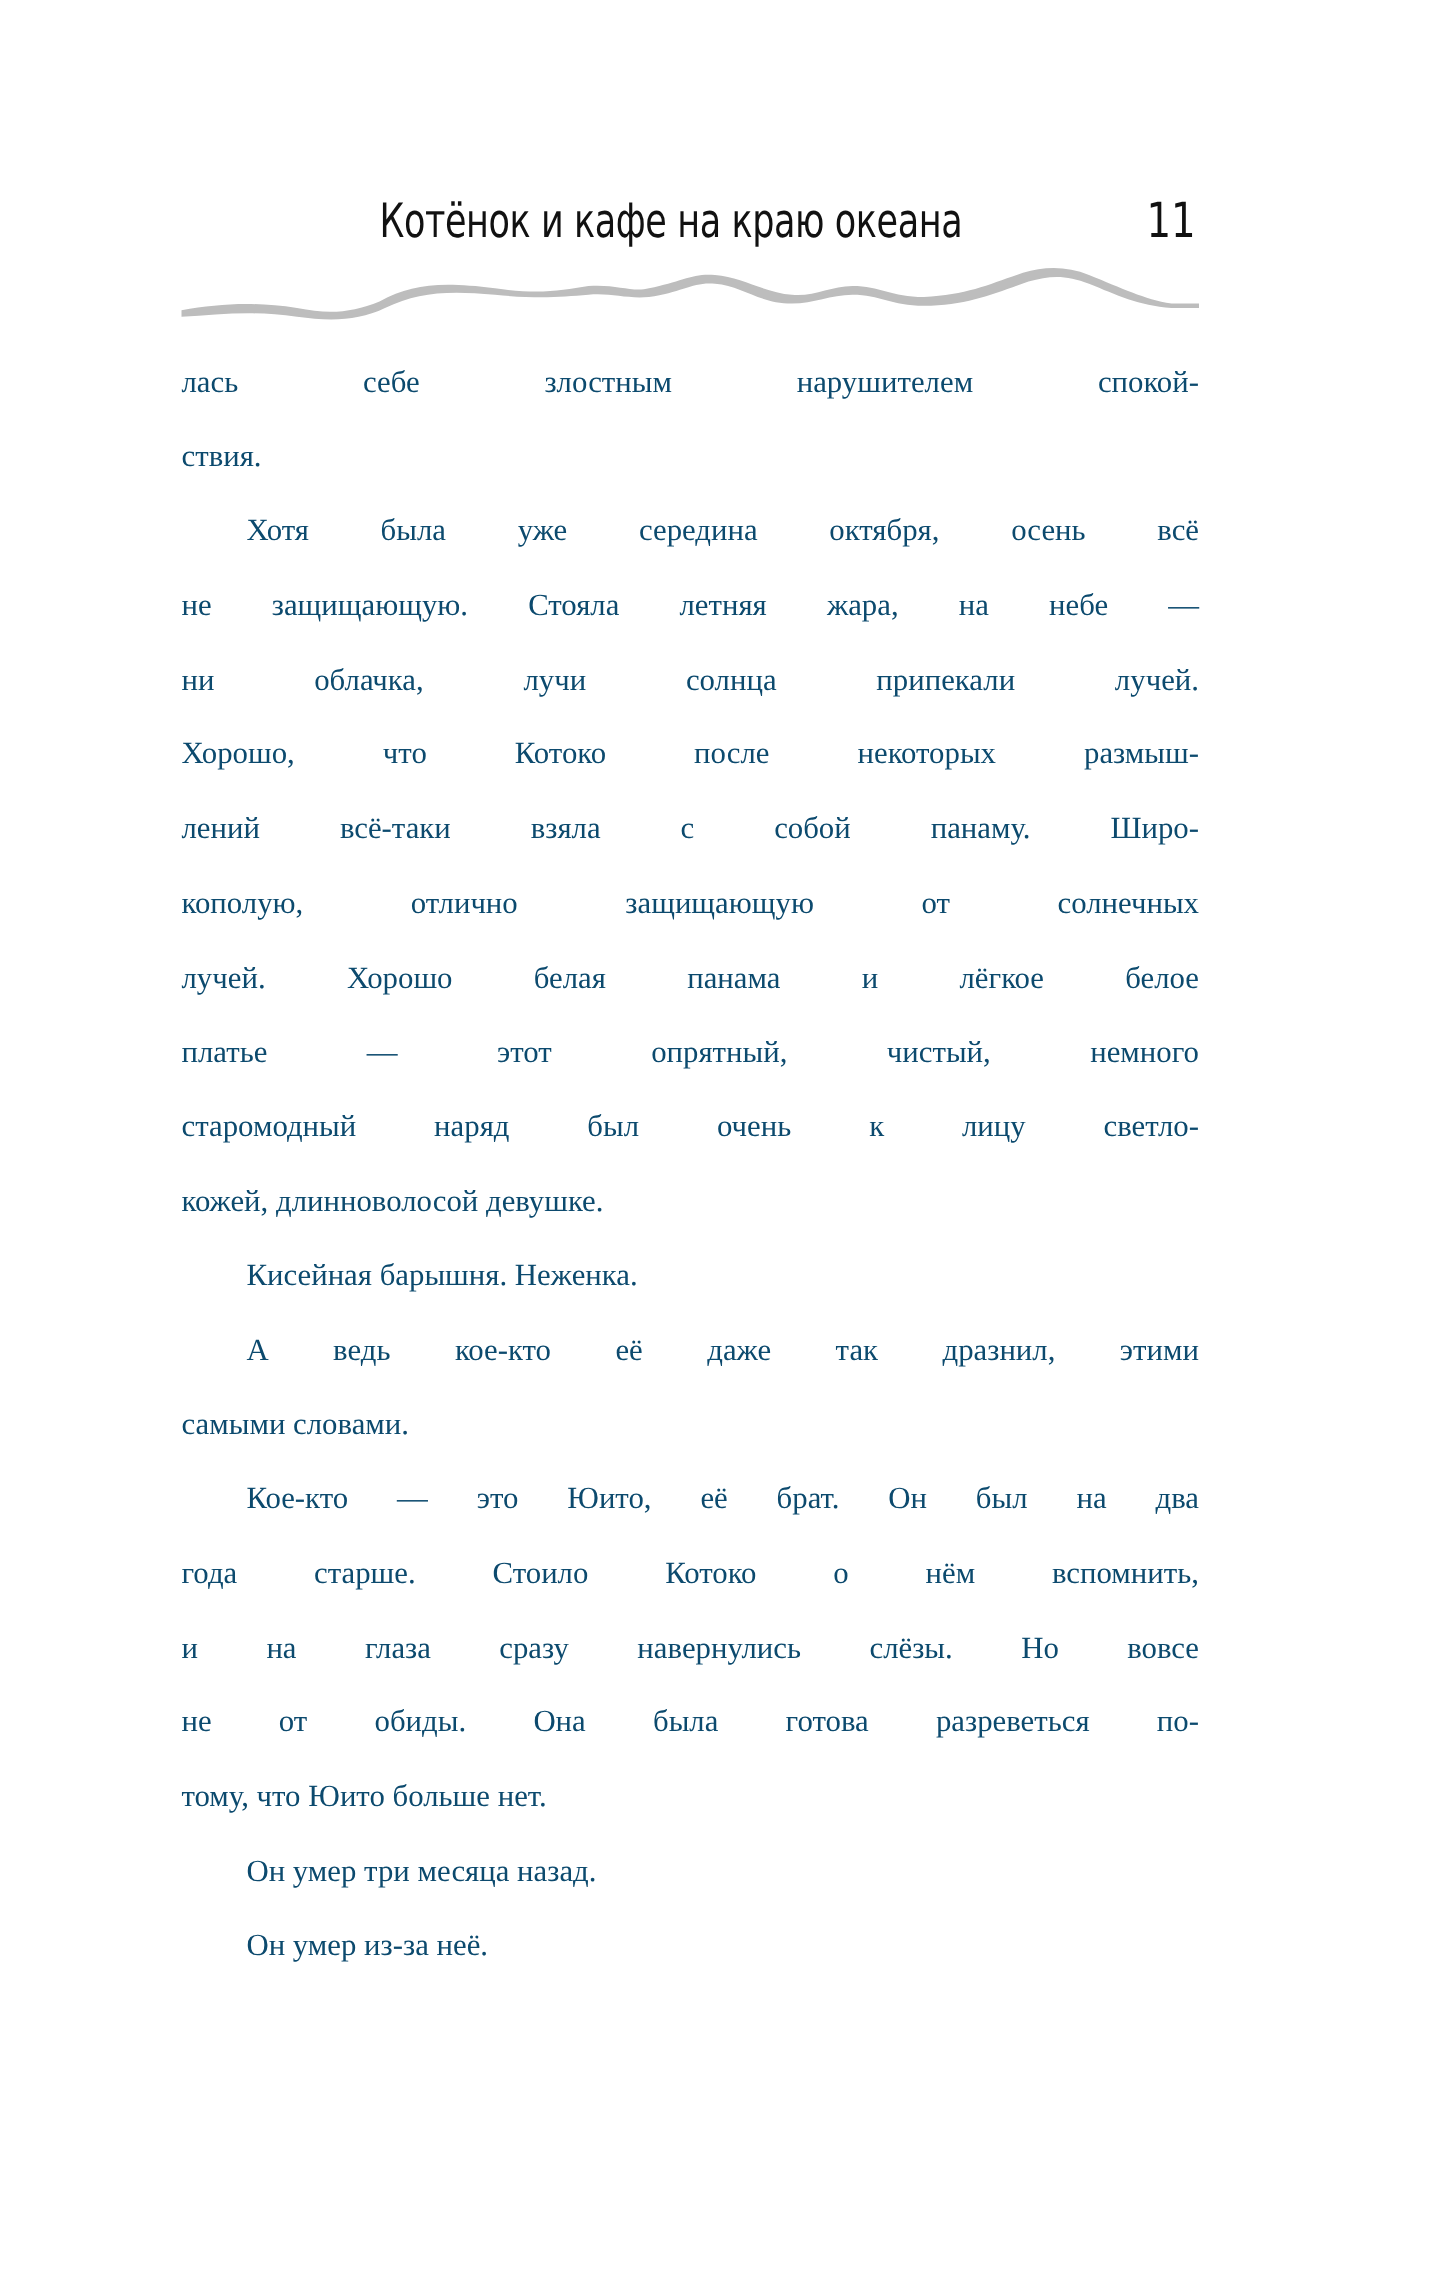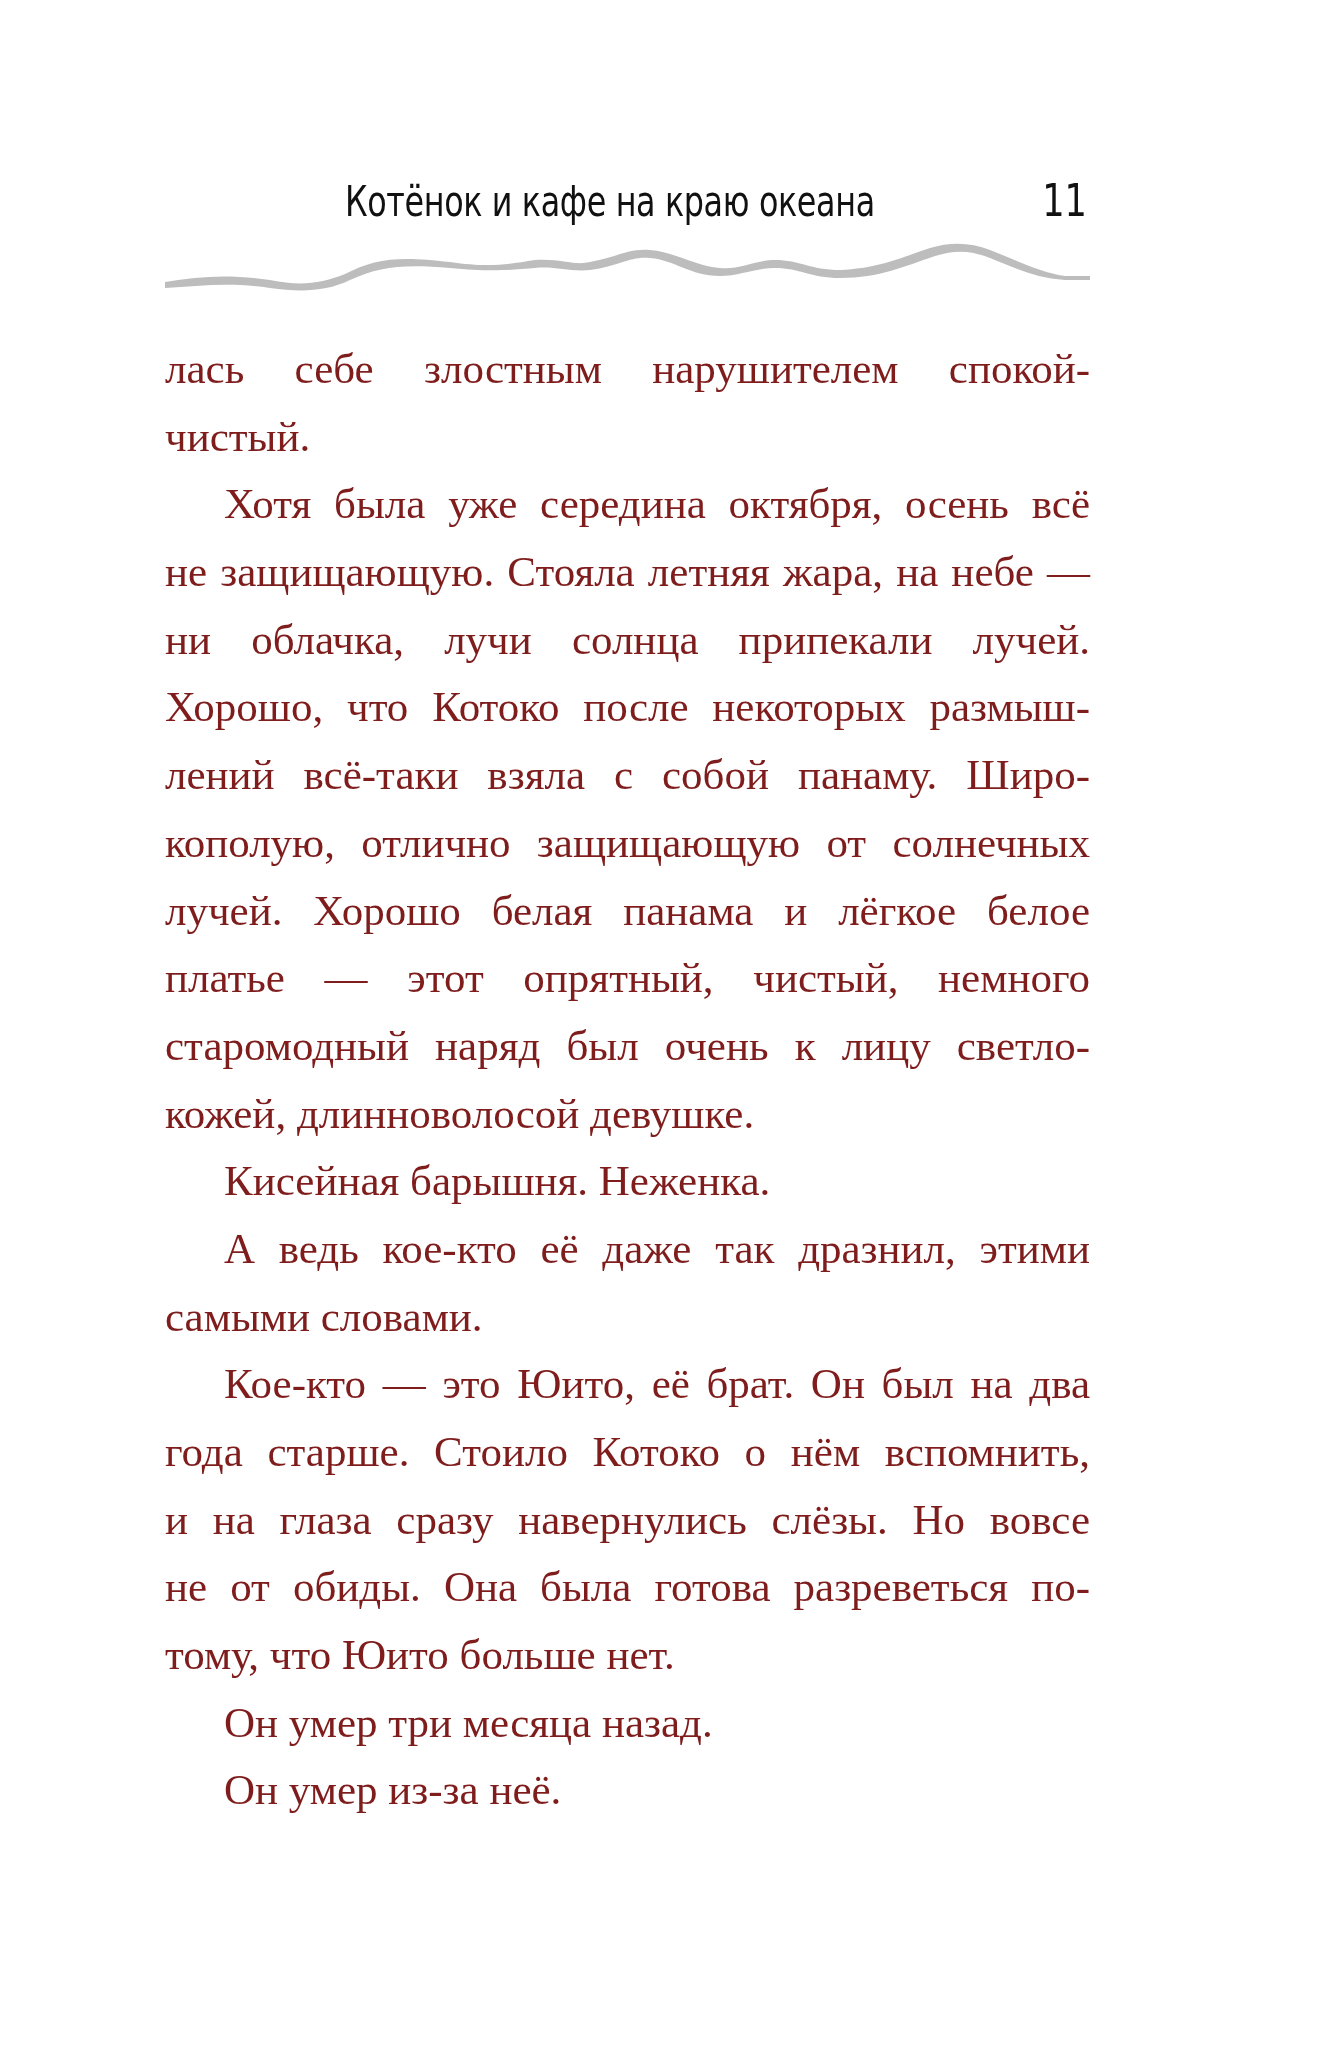--- a/index.html
+++ b/index.html
@@ -14,22 +14,22 @@
     font-size: 43px; line-height: 50px; letter-spacing: -0.5px;
     transform: scaleX(0.74); transform-origin: left top; white-space: nowrap;
     font-weight: normal;
   }
   .rh-page {
     position: absolute; right: 8px; top: 6px;
     font-size: 44px; line-height: 50px; transform: scaleX(0.8); transform-origin: right top;
   }
   .wave { position: absolute; left: 160px; top: 238px; width: 935px; height: 54px; }
   .body-text {
-    position: absolute; left: 165px; top: 335px; width: 925px;
-    font-family: "Liberation Serif", serif; font-size: 43px; line-height: 67.7px; color: #7f1d1d;
+    position: absolute; left: 165px; top: 314px; width: 925px;
+    font-family: "Liberation Serif", serif; font-size: 28px; line-height: 67.7px; color: #0c4a6e;
   }
   .line { display: block; height: 67.7px; white-space: nowrap; overflow: visible; }
   .line.full { text-align: justify; text-align-last: justify; white-space: normal; }
   .line.indent { padding-left: 59px; }
 </style>
 </head>
 <body>
 
 <div class="page">
 
@@ -37,21 +37,21 @@
     <span class="rh-title">Котёнок и кафе на краю океана</span>
     <span class="rh-page">11</span>
   </div>
 
   <svg class="wave" viewBox="0 0 935 54" xmlns="http://www.w3.org/2000/svg">
     <path d="M5 44 C 40 38, 70 36, 110 42 C 140 48, 160 46, 185 36 C 215 20, 240 18, 290 24 C 330 30, 350 26, 375 22 C 400 20, 415 28, 430 24 C 460 18, 470 10, 490 12 C 515 14, 535 28, 560 30 C 580 32, 595 22, 615 22 C 640 22, 650 32, 680 32 C 720 30, 740 20, 770 10 C 790 4, 810 4, 830 12 C 860 24, 880 34, 905 38 L 930 38 L 930 42 L 905 42 C 875 40, 855 30, 830 20 C 810 12, 795 12, 775 18 C 745 28, 720 40, 680 40 C 650 40, 640 30, 615 30 C 595 30, 580 38, 560 38 C 530 38, 515 22, 490 20 C 470 18, 460 28, 430 32 C 410 34, 395 28, 375 30 C 350 32, 330 34, 290 30 C 245 26, 220 28, 190 42 C 165 54, 140 54, 110 50 C 70 44, 40 48, 5 50 Z" fill="#bdbdbd"></path>
   </svg>
 
   <div class="body-text">
     <span class="line full">лась себе злостным нарушителем спокой-</span>
-    <span class="line">чистый.</span>
+    <span class="line">ствия.</span>
     <span class="line full indent">Хотя была уже середина октября, осень всё</span>
     <span class="line full">не защищающую. Стояла летняя жара, на небе —</span>
     <span class="line full">ни облачка, лучи солнца припекали лучей.</span>
     <span class="line full">Хорошо, что Котоко после некоторых размыш-</span>
     <span class="line full">лений всё-таки взяла с собой панаму. Широ-</span>
     <span class="line full">кополую, отлично защищающую от солнечных</span>
     <span class="line full">лучей. Хорошо белая панама и лёгкое белое</span>
     <span class="line full">платье — этот опрятный, чистый, немного</span>
     <span class="line full">старомодный наряд был очень к лицу светло-</span>
     <span class="line">кожей, длинноволосой девушке.</span>

